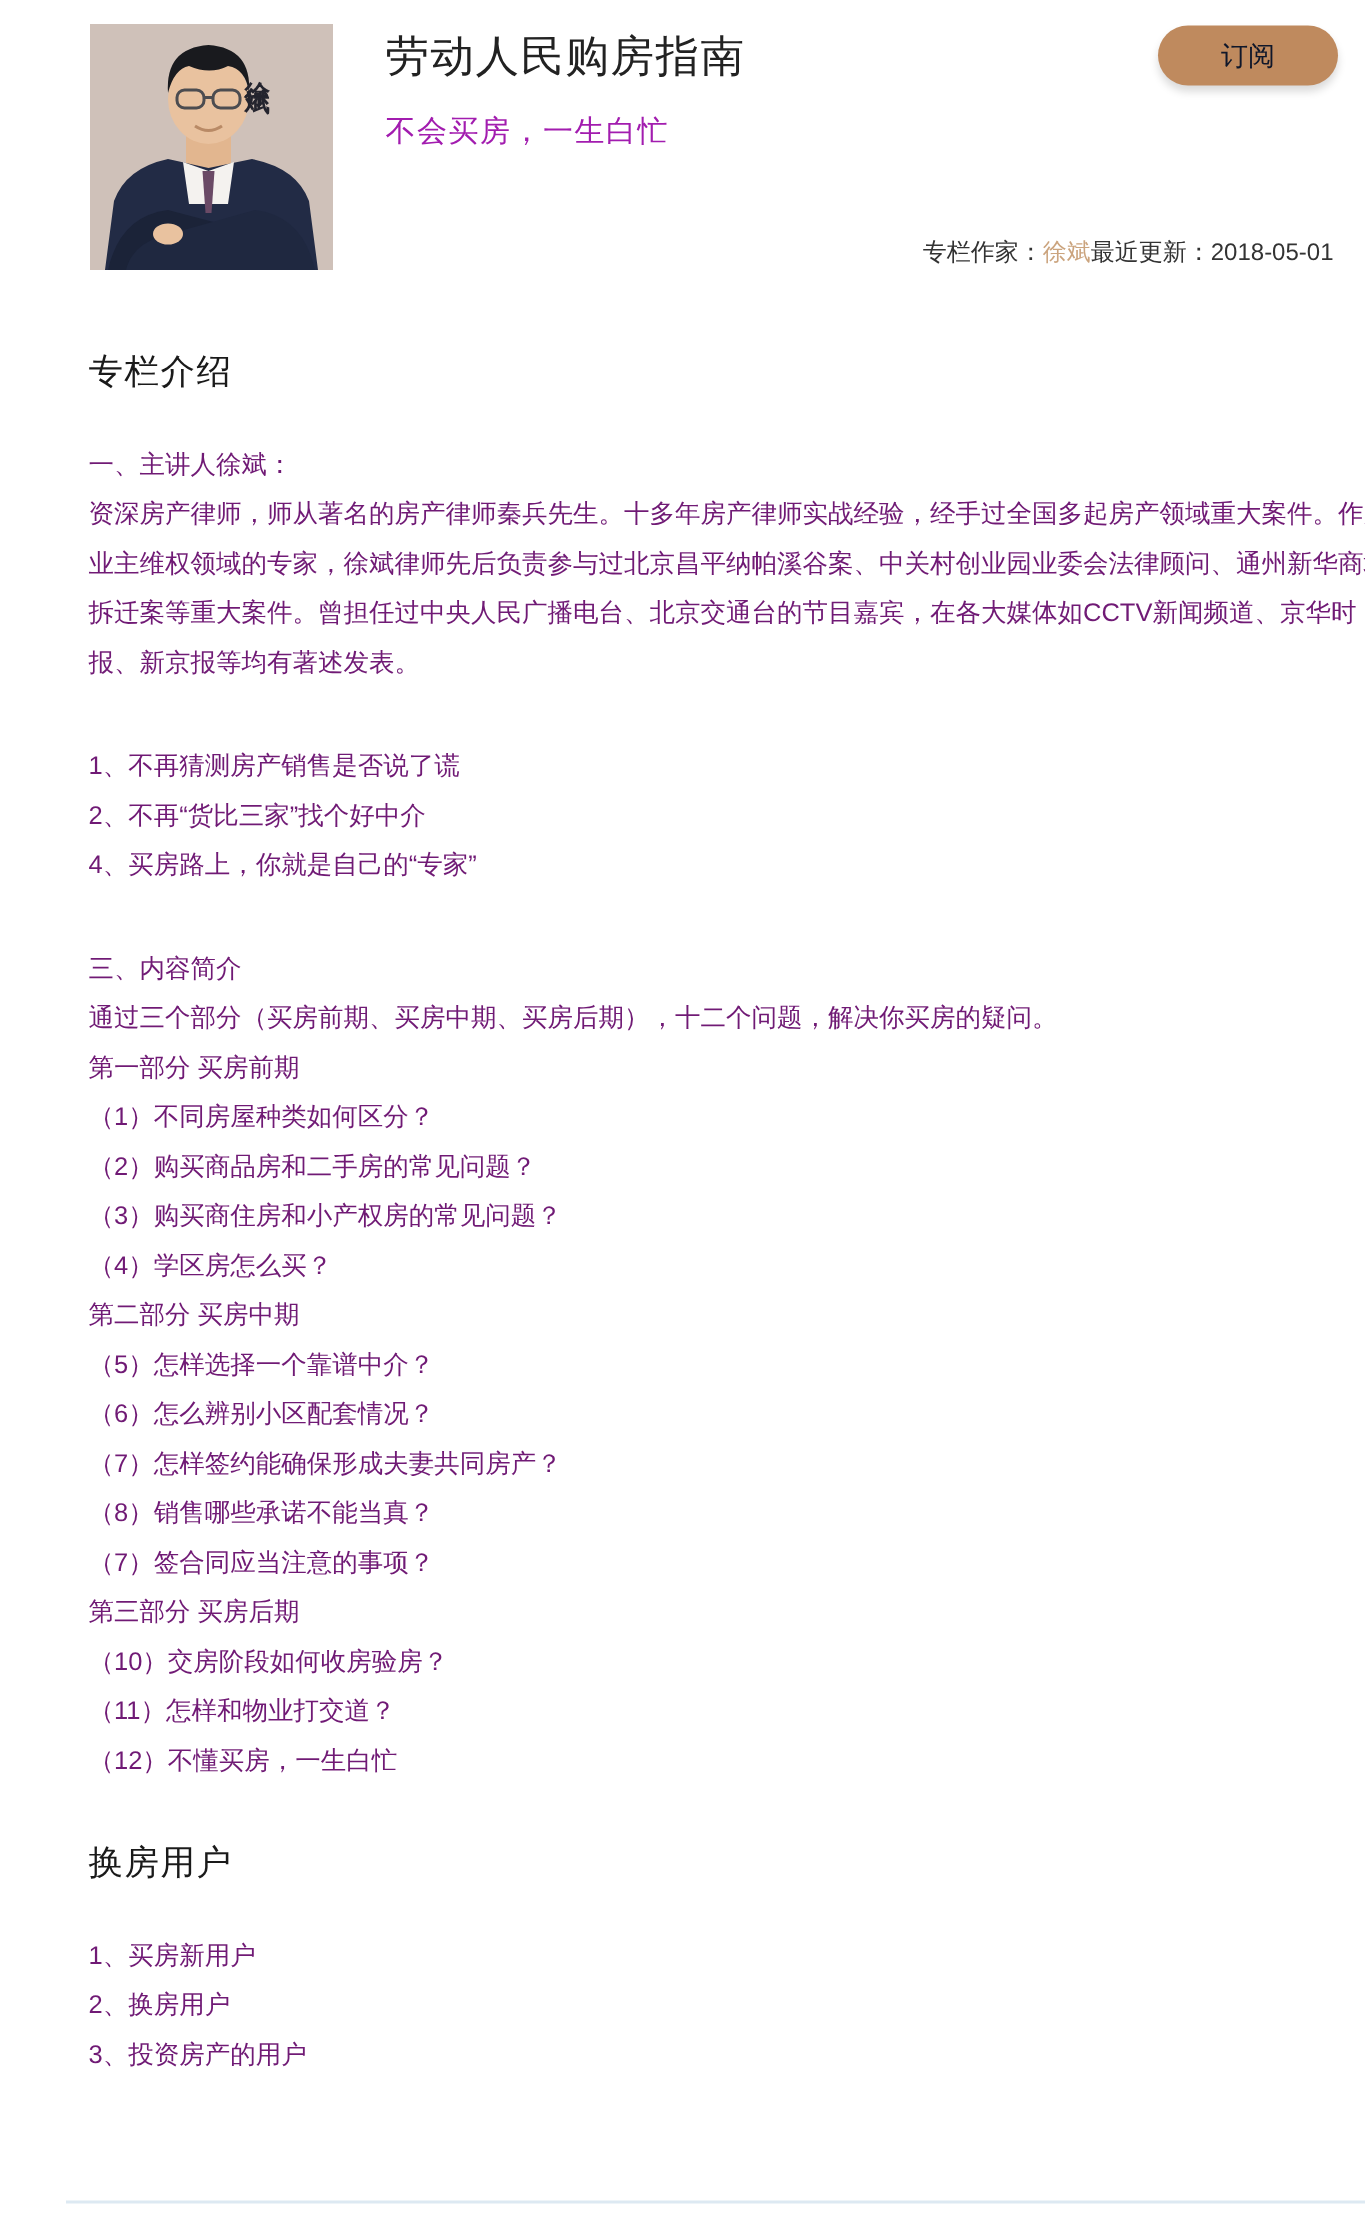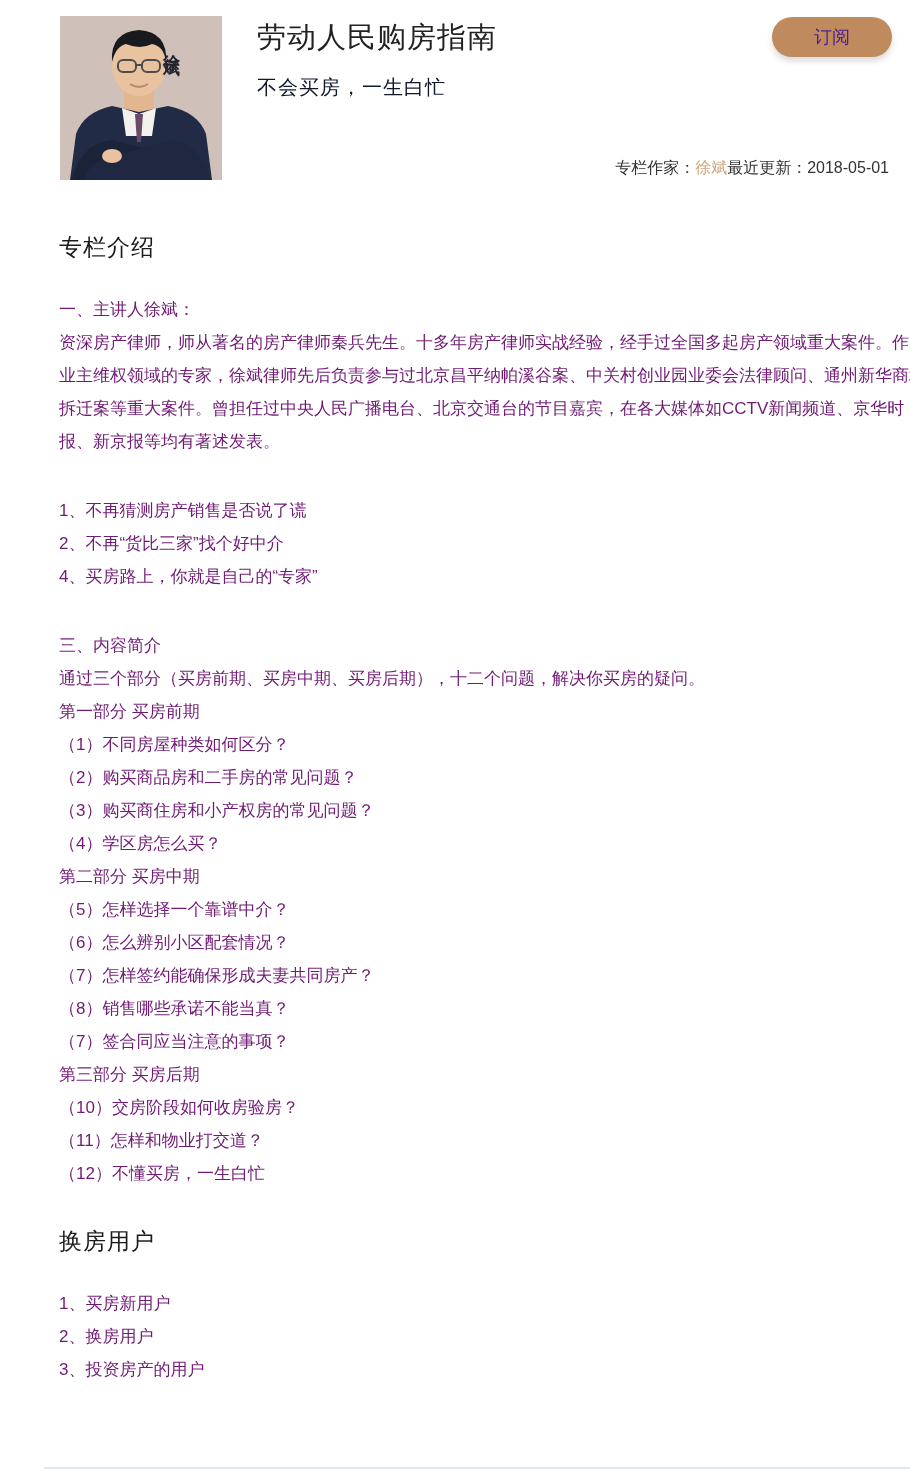--- a/index.html
+++ b/index.html
@@ -31,27 +31,27 @@
     writing-mode:vertical-rl; text-orientation:upright;
     font-family:"Liberation Serif","DejaVu Serif",serif;
     font-size:17px; letter-spacing:5px; color:#24242e; font-weight:700;
   }
   .col-title {
     position:absolute; left:213px; top:18px;
     font-size:29px; font-weight:400; color:#222; letter-spacing:1px;
   }
   .col-subtitle {
     position:absolute; left:213px; top:74px;
-    font-size:20px; color:#0f172a; letter-spacing:1px;
+    font-size:20px; color:#a21caf; letter-spacing:1px;
   }
   .subscribe-btn {
     position:absolute; left:728px; top:17px;
     width:120px; height:40px;
     border:none; border-radius:20px;
-    background:#bf8a5e; color:#4c1d95;
+    background:#bf8a5e; color:#0f172a;
     font-size:18px; font-family:inherit;
     box-shadow:0 4px 6px rgba(0,0,0,0.15);
     cursor:pointer;
   }
   .meta-row {
     position:absolute; left:213px; top:158px; width:632px;
     display:flex; justify-content:flex-end;
     font-size:16px; color:#333;
   }
   .author-name { color:#cba47e; text-decoration:none; cursor:pointer; }

